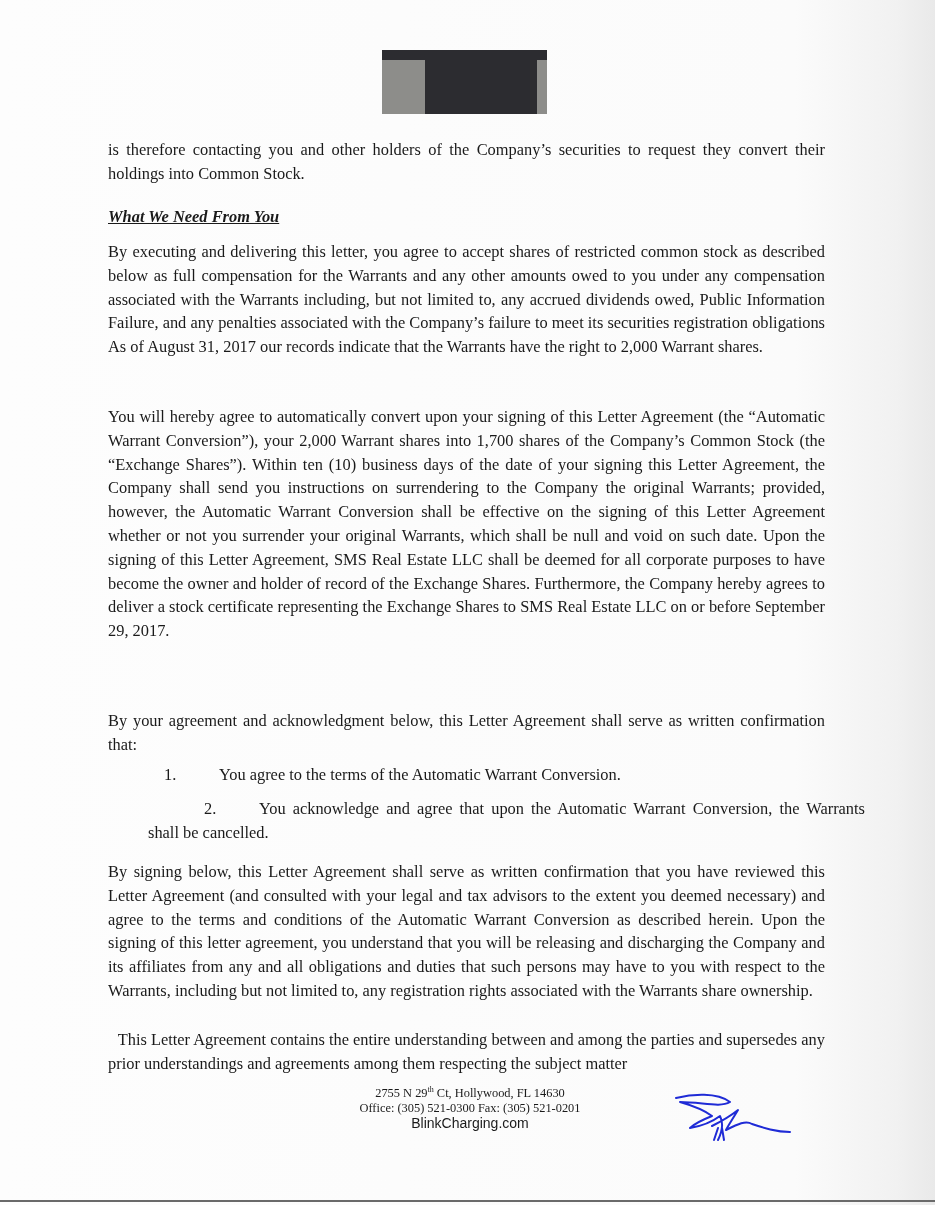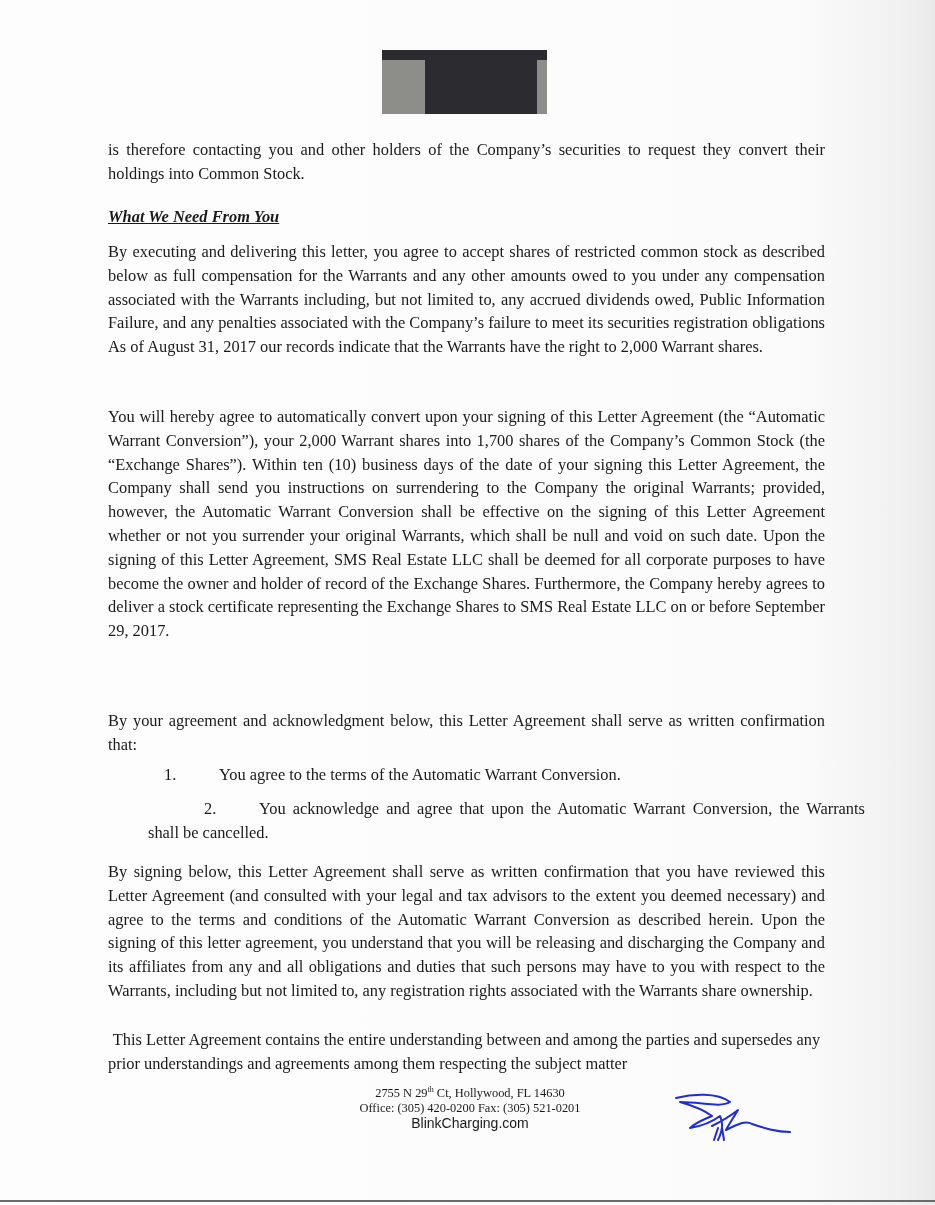--- a/index.html
+++ b/index.html
@@ -61,25 +61,25 @@
 <div class="list-item" style="top:755px;margin-top:8px;">
   <span class="num">1.</span><span>You agree to the terms of the Automatic Warrant Conversion.</span>
 </div>
 
 <div class="list-item" style="top:797px; text-align-last:left;margin-left:40px;">
   <span class="num">2.</span><span>You acknowledge and agree that upon the Automatic Warrant Conversion, the Warrants shall be cancelled.</span>
 </div>
 
 <p class="p last-line-left" style="top:860px;">By signing below, this Letter Agreement shall serve as written confirmation that you have reviewed this Letter Agreement (and consulted with your legal and tax advisors to the extent you deemed necessary) and agree to the terms and conditions of the Automatic Warrant Conversion as described herein.  Upon the signing of this letter agreement, you understand that you will be releasing and discharging the Company and its affiliates from any and all obligations and duties that such persons may have to you with respect to the Warrants, including but not limited to, any registration rights associated with the Warrants share ownership.</p>
 
-<p class="p last-line-left" style="top:1028px; text-align:center;">This Letter Agreement contains the entire understanding between and among the parties and supersedes any prior understandings and agreements among them respecting the subject matter</p>
+<p class="p last-line-left" style="top:1028px; text-align:right;">This Letter Agreement contains the entire understanding between and among the parties and supersedes any prior understandings and agreements among them respecting the subject matter</p>
 
 <div class="footer">
   <div><span>2755 N 29</span><sup style="font-size:8px;">th</sup><span> Ct, Hollywood, FL 14630</span></div>
-  <div>Office: (305) 420-0200 Fax: (305) 521-0201</div>
+  <div>Office: (305) 521-0300 Fax: (305) 521-0201</div>
   <div class="web">BlinkCharging.com</div>
 </div>
 
 <svg class="signature" viewBox="0 0 125 56">
   <path d="M4 10 C20 6, 45 4, 58 14 C48 20, 30 14, 8 14 C22 18, 32 22, 40 28 C30 32, 22 36, 18 40 C30 38, 40 34, 48 28 C52 36, 50 44, 46 52 M46 40 L42 52 M50 40 L52 52 M40 38 C48 34, 56 30, 66 22 C60 32, 56 38, 54 42 C66 36, 74 32, 80 36 C92 40, 104 44, 118 44" fill="none" stroke="#1f2bd6" stroke-width="2" stroke-linecap="round" stroke-linejoin="round"></path>
 </svg>
 
 <div class="bottom-rule"></div>
 
 </body></html>

